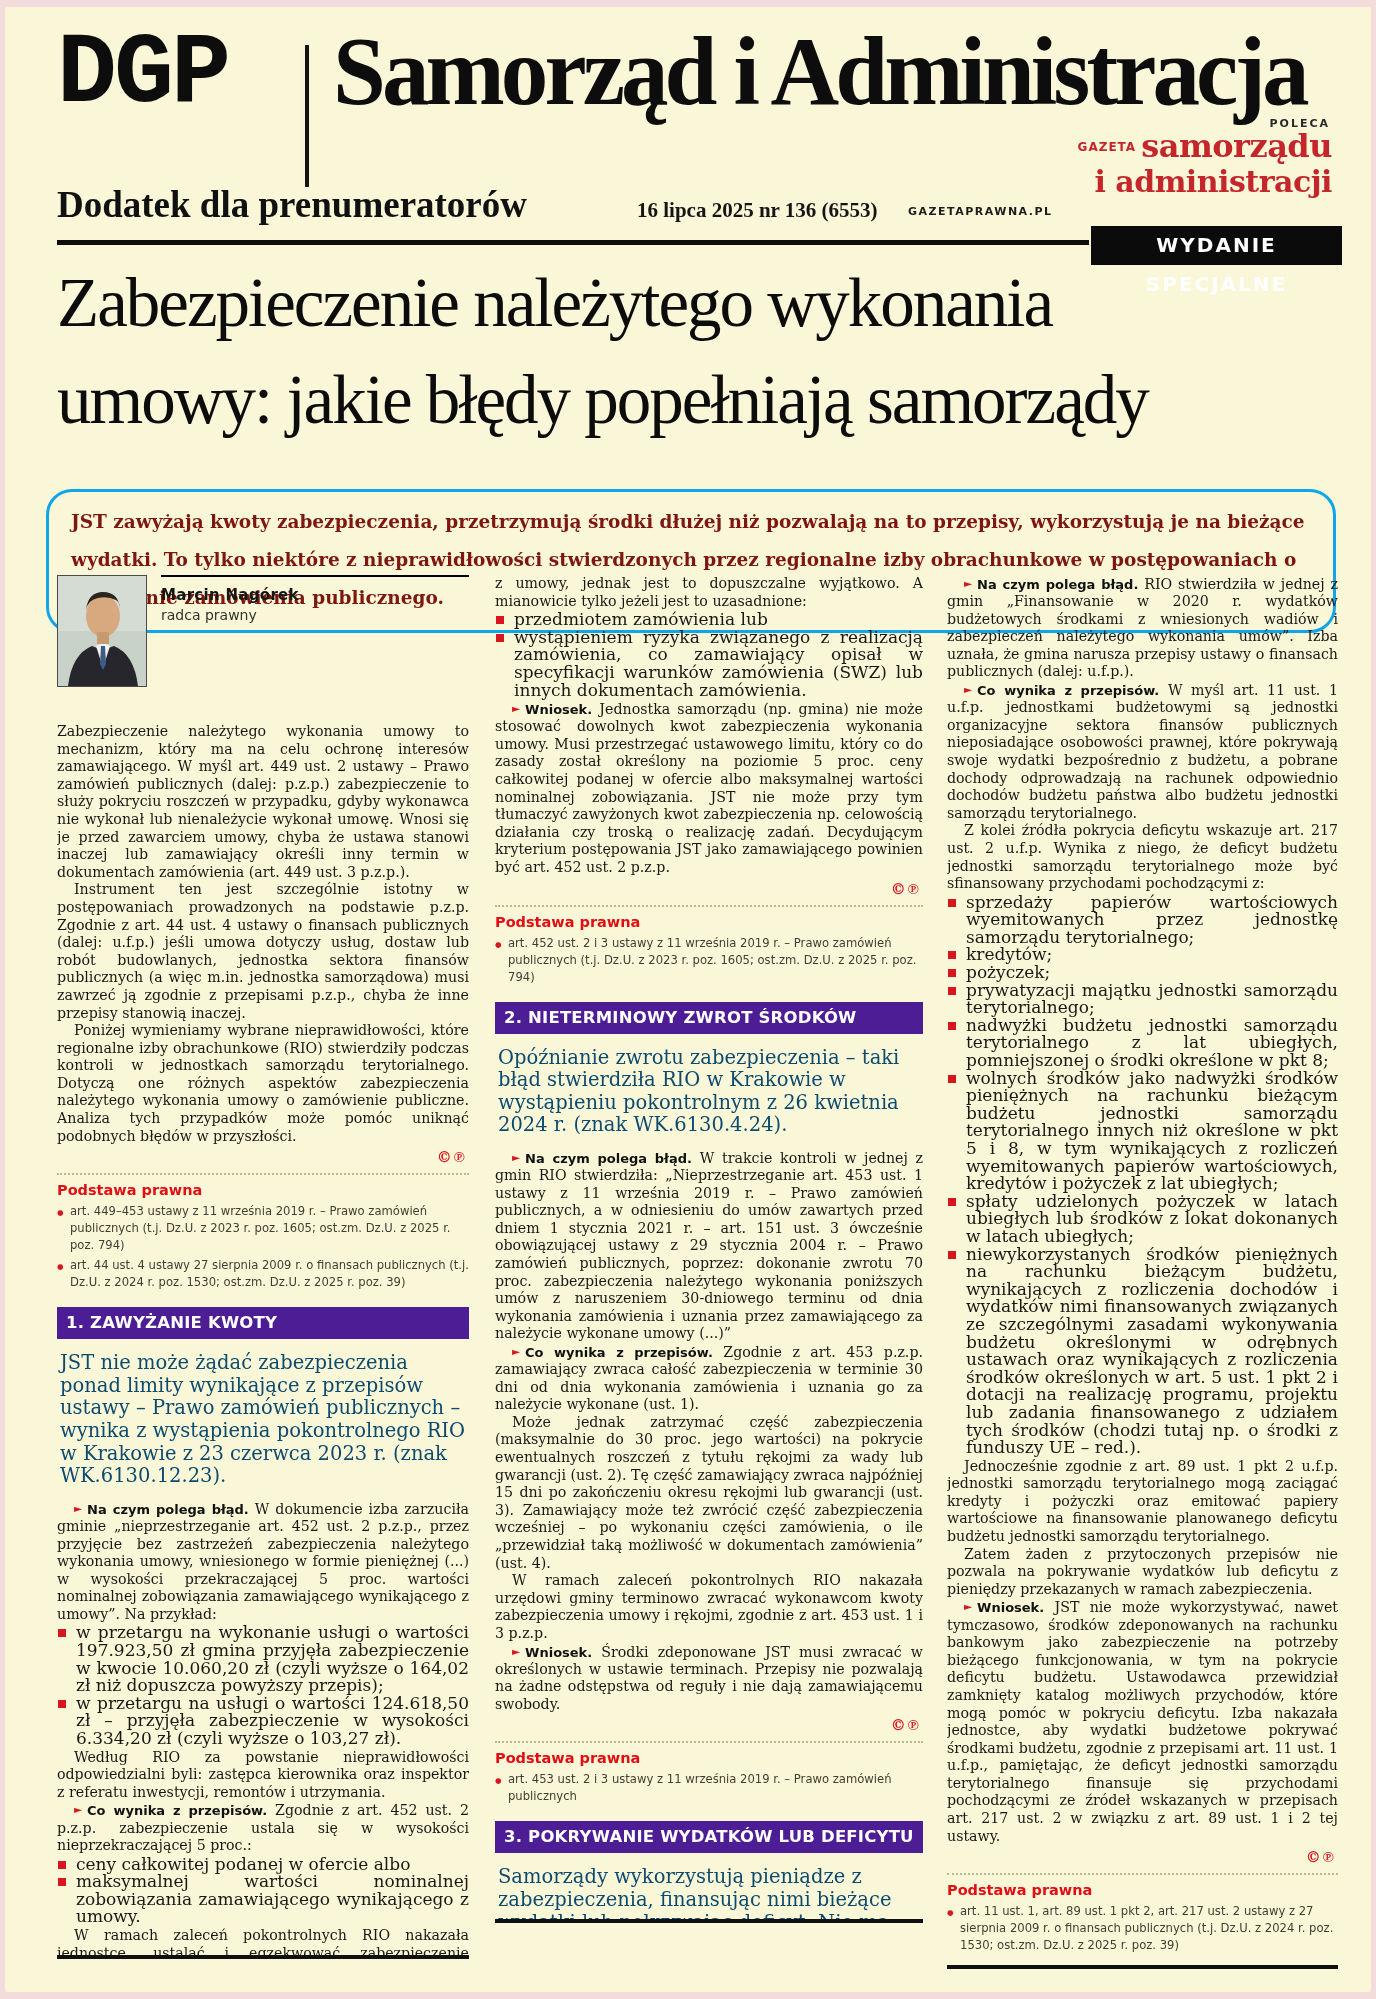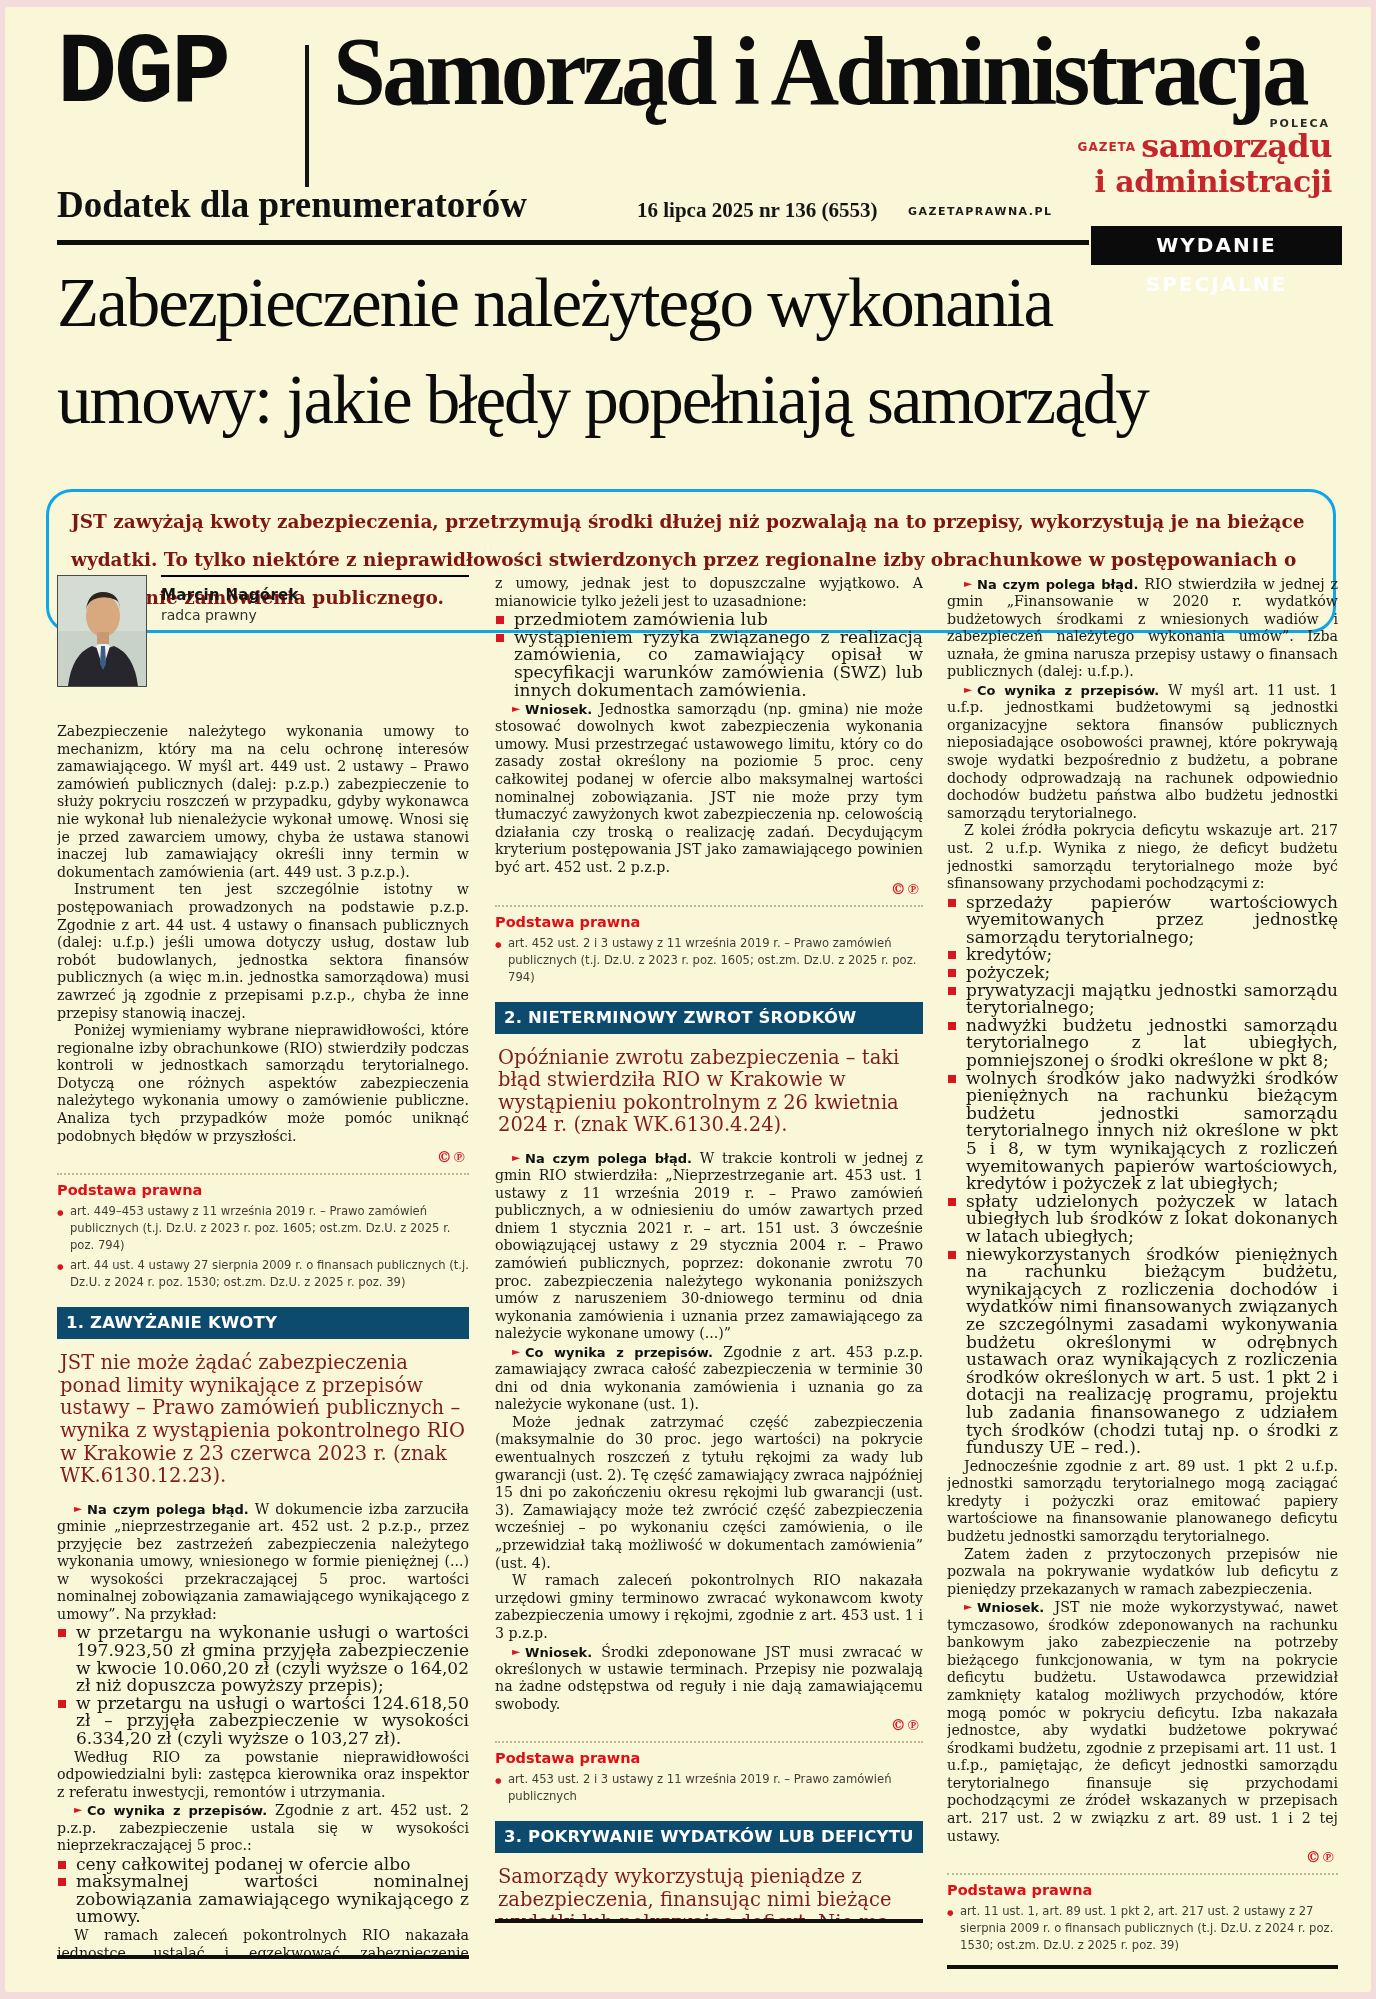--- a/index.html
+++ b/index.html
@@ -124,27 +124,27 @@
     font-weight:700;font-size:14.5px;color:#e30d14;margin-bottom:5px;
   }
   .legal-item{
     position:relative;padding-left:13px;margin-bottom:3px;
     font-family:"DejaVu Sans","Liberation Sans",sans-serif;
     font-size:11.6px;line-height:17px;color:#403e33;text-align:left;
   }
   .legal-item::before{content:"●";position:absolute;left:0;top:1px;font-size:7.5px;color:#d8161f;}
   
   .secbar{
-    background:#0c4a6e;color:#fff;margin:16px 0 13px 0;padding:6px 9px 7px 9px;
+    background:#4c1d95;color:#fff;margin:16px 0 13px 0;padding:6px 9px 7px 9px;
     font-family:"DejaVu Sans","Liberation Sans",sans-serif;
     font-weight:700;font-size:16.5px;letter-spacing:0.2px;
   }
   .sec-intro{
     margin:0 0 12px 0;padding-left:3px;
-    font-size:19.5px;line-height:22.6px;color:#7f1d1d;text-align:left;
+    font-size:19.5px;line-height:22.6px;color:#0c4a6e;text-align:left;
   }
   
   .endrule{position:absolute;height:4px;background:#101010;}
   .r1{left:52px;top:1948px;width:412px;}
   .r2{left:490px;top:1912px;width:428px;}
   .r3{left:942px;top:1958px;width:391px;}
 </style>
 </head>
 <body>
 

